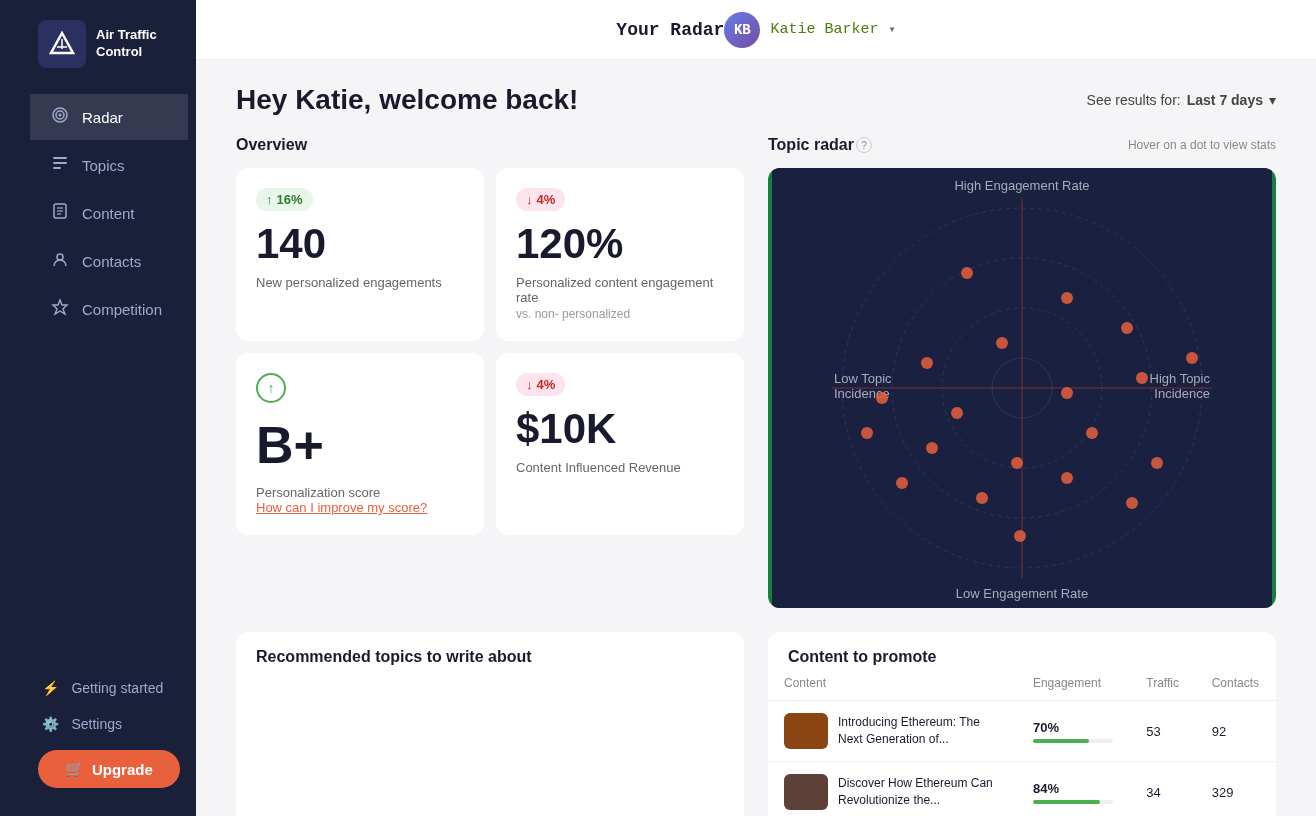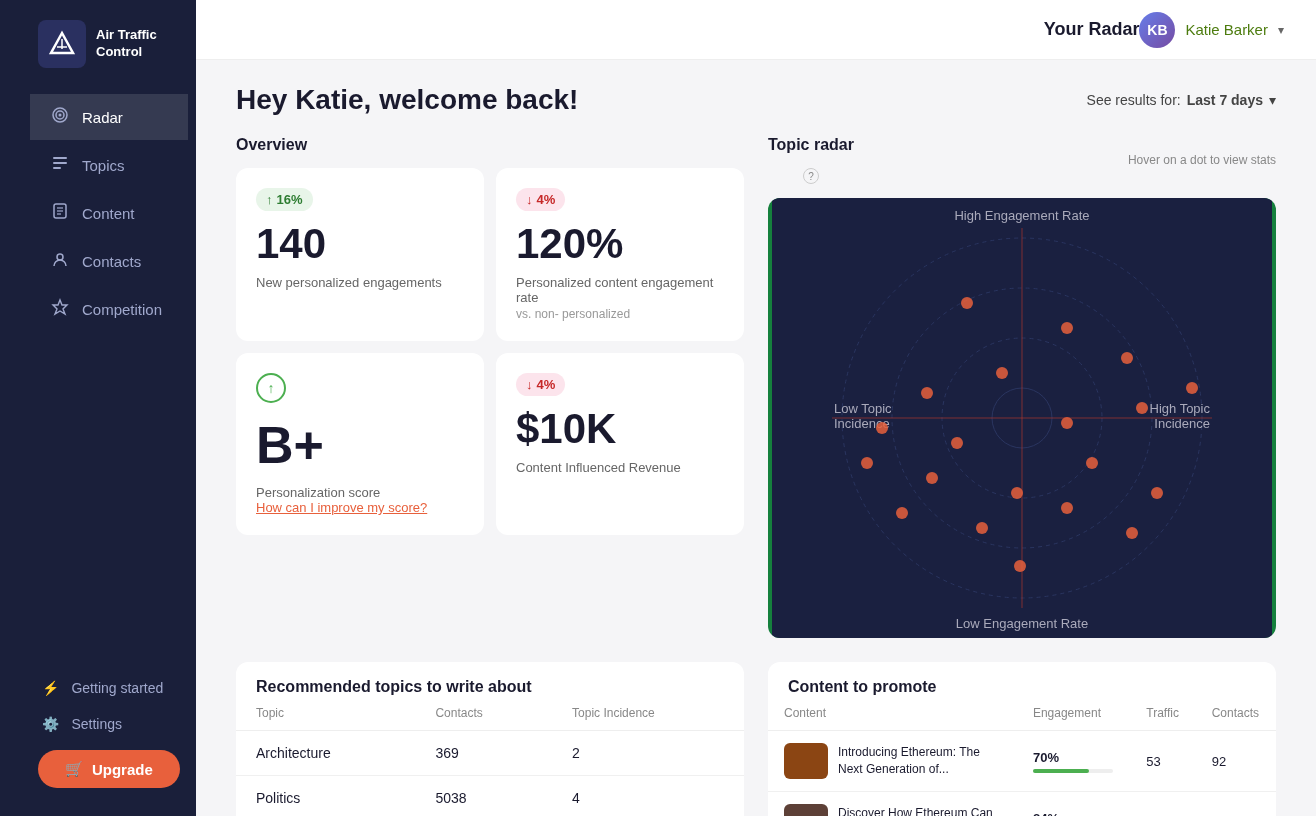--- a/index.html
+++ b/index.html
@@ -96,23 +96,24 @@
       background: #f5f5f7;
     }
 
     
     .header {
       background: white;
       padding: 0 32px;
       height: 60px;
       display: flex;
       align-items: center;
-      justify-content: flex-end;
+      justify-content: center;
       border-bottom: 1px solid #eee;
       flex-shrink: 0;
+      font-family: Liberation Mono, monospace;
     }
     .header-title { font-size: 18px; font-weight: 600; color: #1a1a2e; }
     .user-info {
       display: flex;
       align-items: center;
       gap: 10px;
       cursor: pointer;
     }
     .avatar {
       width: 36px;
@@ -201,22 +202,21 @@
     .radar-section { }
     .radar-header {
       display: flex;
       justify-content: space-between;
       align-items: center;
       margin-bottom: 14px;
     }
     .radar-title-row {
       display: flex;
       align-items: center;
-      gap: 14px;
-      flex-direction: column;
+      gap: 2px;
     }
     .radar-hint { font-size: 12px; color: #888; }
     .radar-chart {
       background: #15803d;
       border-radius: 12px;
       width: 100%;
       height: 440px;
       position: relative;
       overflow: hidden;
     }
@@ -502,41 +502,20 @@
             <circle cx="248" cy="368" r="6" fill="#e8603c" opacity="0.85"></circle>
           </svg>
         </div>
       </div>
     </div>
 
     <div class="bottom-grid">
 
       <div class="section-card">
         <div class="section-card-header">Recommended topics to write about</div>
-        <table class="topics-table">
-          <thead>
-            <tr>
-              <th>Topic</th>
-              <th>Contacts</th>
-              <th>Topic Incidence</th>
-            </tr>
-          </thead>
-          <tbody id="topics-tbody">
-          <tr>
-      <td>Architecture</td>
-      <td>369</td>
-      <td>2</td>
-    </tr>
-              <tr>
-      <td>Politics</td>
-      <td>5038</td>
-      <td>4</td>
-    </tr>
-            </tbody>
-        </table>
       </div>
 
       <div class="section-card">
         <div class="section-card-header">Content to promote</div>
         <table class="content-table">
           <thead>
             <tr>
               <th>Content</th>
               <th>Engagement</th>
               <th>Traffic</th>

